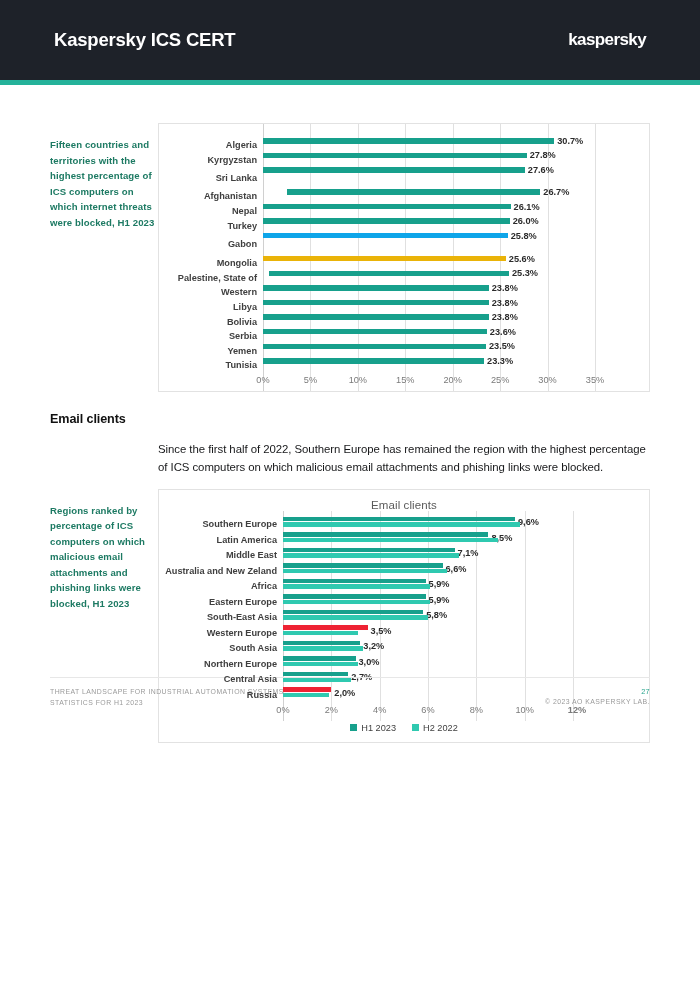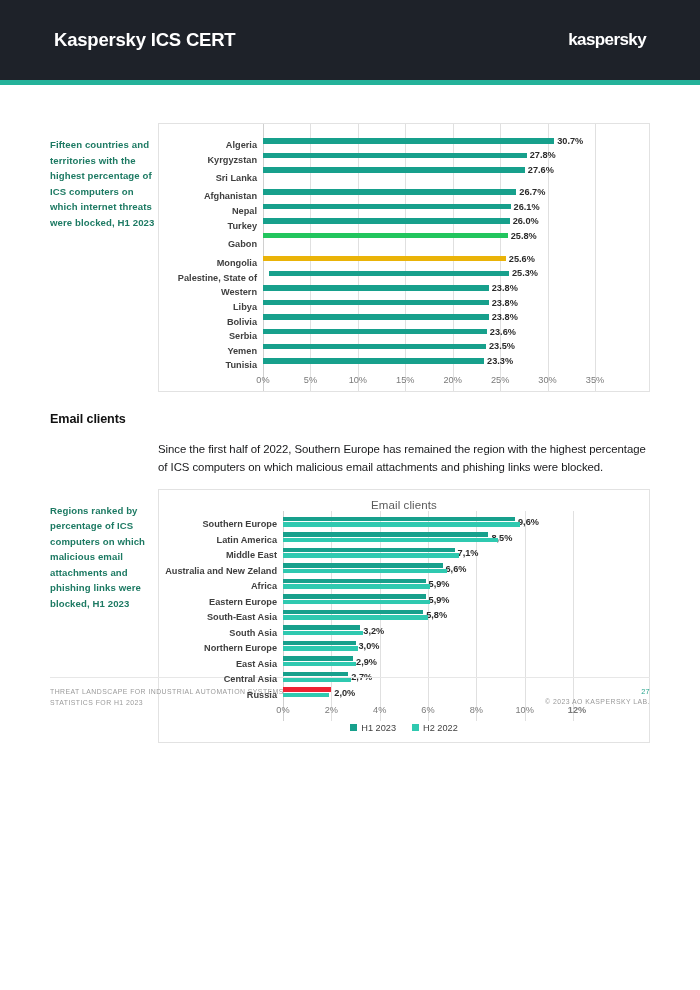--- a/index.html
+++ b/index.html
@@ -265,21 +265,21 @@
             <div class="row" style="height: 22px;">
               <div class="row-label" style="width: 96px; flex: 0 0 96px;">Sri Lanka</div>
               <div class="bars-area" style="width: 332px; flex: 0 0 332px;">
                 <div class="bar" style="width: 261.806px; height: 5.5px; background: rgb(23, 160, 140);">
                   <span class="bar-value">27.6%</span>
                 </div>
               </div>
             </div>
             <div class="row" style="height: 14.6px;">
               <div class="row-label" style="width: 96px; flex: 0 0 96px;">Afghanistan</div>
-              <div class="bars-area" style="width: 332px; flex: 0 0 332px;">
+              <div class="bars-area" style="width: 332px; flex: 0 0 332px; padding-left: 24px;">
                 <div class="bar" style="width: 253.269px; height: 5.5px; background: rgb(23, 160, 140);">
                   <span class="bar-value">26.7%</span>
                 </div>
               </div>
             </div>
             <div class="row" style="height: 14.6px;">
               <div class="row-label" style="width: 96px; flex: 0 0 96px;">Nepal</div>
               <div class="bars-area" style="width: 332px; flex: 0 0 332px;">
                 <div class="bar" style="width: 247.577px; height: 5.5px; background: rgb(23, 160, 140);">
                   <span class="bar-value">26.1%</span>
@@ -290,21 +290,21 @@
               <div class="row-label" style="width: 96px; flex: 0 0 96px;">Turkey</div>
               <div class="bars-area" style="width: 332px; flex: 0 0 332px;">
                 <div class="bar" style="width: 246.629px; height: 5.5px; background: rgb(23, 160, 140);">
                   <span class="bar-value">26.0%</span>
                 </div>
               </div>
             </div>
             <div class="row" style="height: 23px;">
               <div class="row-label" style="width: 96px; flex: 0 0 96px;">Gabon</div>
               <div class="bars-area" style="width: 332px; flex: 0 0 332px;">
-                <div class="bar" style="width: 244.731px; height: 5.5px; background: #22c55e;">
+                <div class="bar" style="width: 244.731px; height: 5.5px; background: #0ea5e9;">
                   <span class="bar-value">25.8%</span>
                 </div>
               </div>
             </div>
             <div class="row" style="height: 14.6px;">
               <div class="row-label" style="width: 96px; flex: 0 0 96px;">Mongolia</div>
               <div class="bars-area" style="width: 332px; flex: 0 0 332px;">
                 <div class="bar" style="width: 242.834px; height: 5.5px; background: #eab308;">
                   <span class="bar-value">25.6%</span>
                 </div>
@@ -458,44 +458,44 @@
             <div class="row" style="height: 15.5px;">
               <div class="row-label" style="width: 118px; flex: 0 0 118px;">South-East Asia</div>
               <div class="bars-area" style="width: 290px; flex: 0 0 290px;">
                 <div class="bar" style="width: 140.167px; height: 4.6px; background: rgb(23, 160, 140);">
                   <span class="bar-value" style="top: 5.6px; transform: translateY(-50%);">5,8%</span>
                 </div>
                 <div class="bar light" style="width: 145px; height: 4.6px; background: rgb(47, 201, 176); margin-top: 1px;"></div>
               </div>
             </div>
             <div class="row" style="height: 15.5px;">
+              <div class="row-label" style="width: 118px; flex: 0 0 118px;">Western Europe</div>
+              <div class="bars-area" style="width: 290px; flex: 0 0 290px;">
+                <div class="bar red" style="width: 84.5833px; height: 4.6px; background: rgb(238, 34, 51);">
+                  <span class="bar-value" style="top: 5.6px; transform: translateY(-50%);">3,5%</span>
+                </div>
+                <div class="bar light" style="width: 74.9167px; height: 4.6px; background: rgb(47, 201, 176); margin-top: 1px;"></div>
+              </div>
+            </div>
+            <div class="row" style="height: 15.5px;">
               <div class="row-label" style="width: 118px; flex: 0 0 118px;">South Asia</div>
               <div class="bars-area" style="width: 290px; flex: 0 0 290px;">
                 <div class="bar" style="width: 77.3333px; height: 4.6px; background: rgb(23, 160, 140);">
                   <span class="bar-value" style="top: 5.6px; transform: translateY(-50%);">3,2%</span>
                 </div>
                 <div class="bar light" style="width: 79.75px; height: 4.6px; background: rgb(47, 201, 176); margin-top: 1px;"></div>
               </div>
             </div>
             <div class="row" style="height: 15.5px;">
               <div class="row-label" style="width: 118px; flex: 0 0 118px;">Northern Europe</div>
               <div class="bars-area" style="width: 290px; flex: 0 0 290px;">
                 <div class="bar" style="width: 72.5px; height: 4.6px; background: rgb(23, 160, 140);">
                   <span class="bar-value" style="top: 5.6px; transform: translateY(-50%);">3,0%</span>
                 </div>
                 <div class="bar light" style="width: 74.9167px; height: 4.6px; background: rgb(47, 201, 176); margin-top: 1px;"></div>
-              </div>
-            </div>
-            <div class="row" style="height: 15.5px;">
-              <div class="row-label" style="width: 118px; flex: 0 0 118px;">East Asia</div>
-              <div class="bars-area" style="width: 290px; flex: 0 0 290px;">
-                <div class="bar" style="width: 70.0833px; height: 4.6px; background: rgb(23, 160, 140);">
-                  <span class="bar-value" style="top: 5.6px; transform: translateY(-50%);">2,9%</span>
-                </div>
-                <div class="bar light" style="width: 72.5px; height: 4.6px; background: rgb(47, 201, 176); margin-top: 1px;"></div>
               </div>
             </div>
             <div class="row" style="height: 15.5px;">
               <div class="row-label" style="width: 118px; flex: 0 0 118px;">Central Asia</div>
               <div class="bars-area" style="width: 290px; flex: 0 0 290px;">
                 <div class="bar" style="width: 65.25px; height: 4.6px; background: rgb(23, 160, 140);">
                   <span class="bar-value" style="top: 5.6px; transform: translateY(-50%);">2,7%</span>
                 </div>
                 <div class="bar light" style="width: 67.6667px; height: 4.6px; background: rgb(47, 201, 176); margin-top: 1px;"></div>
               </div>

